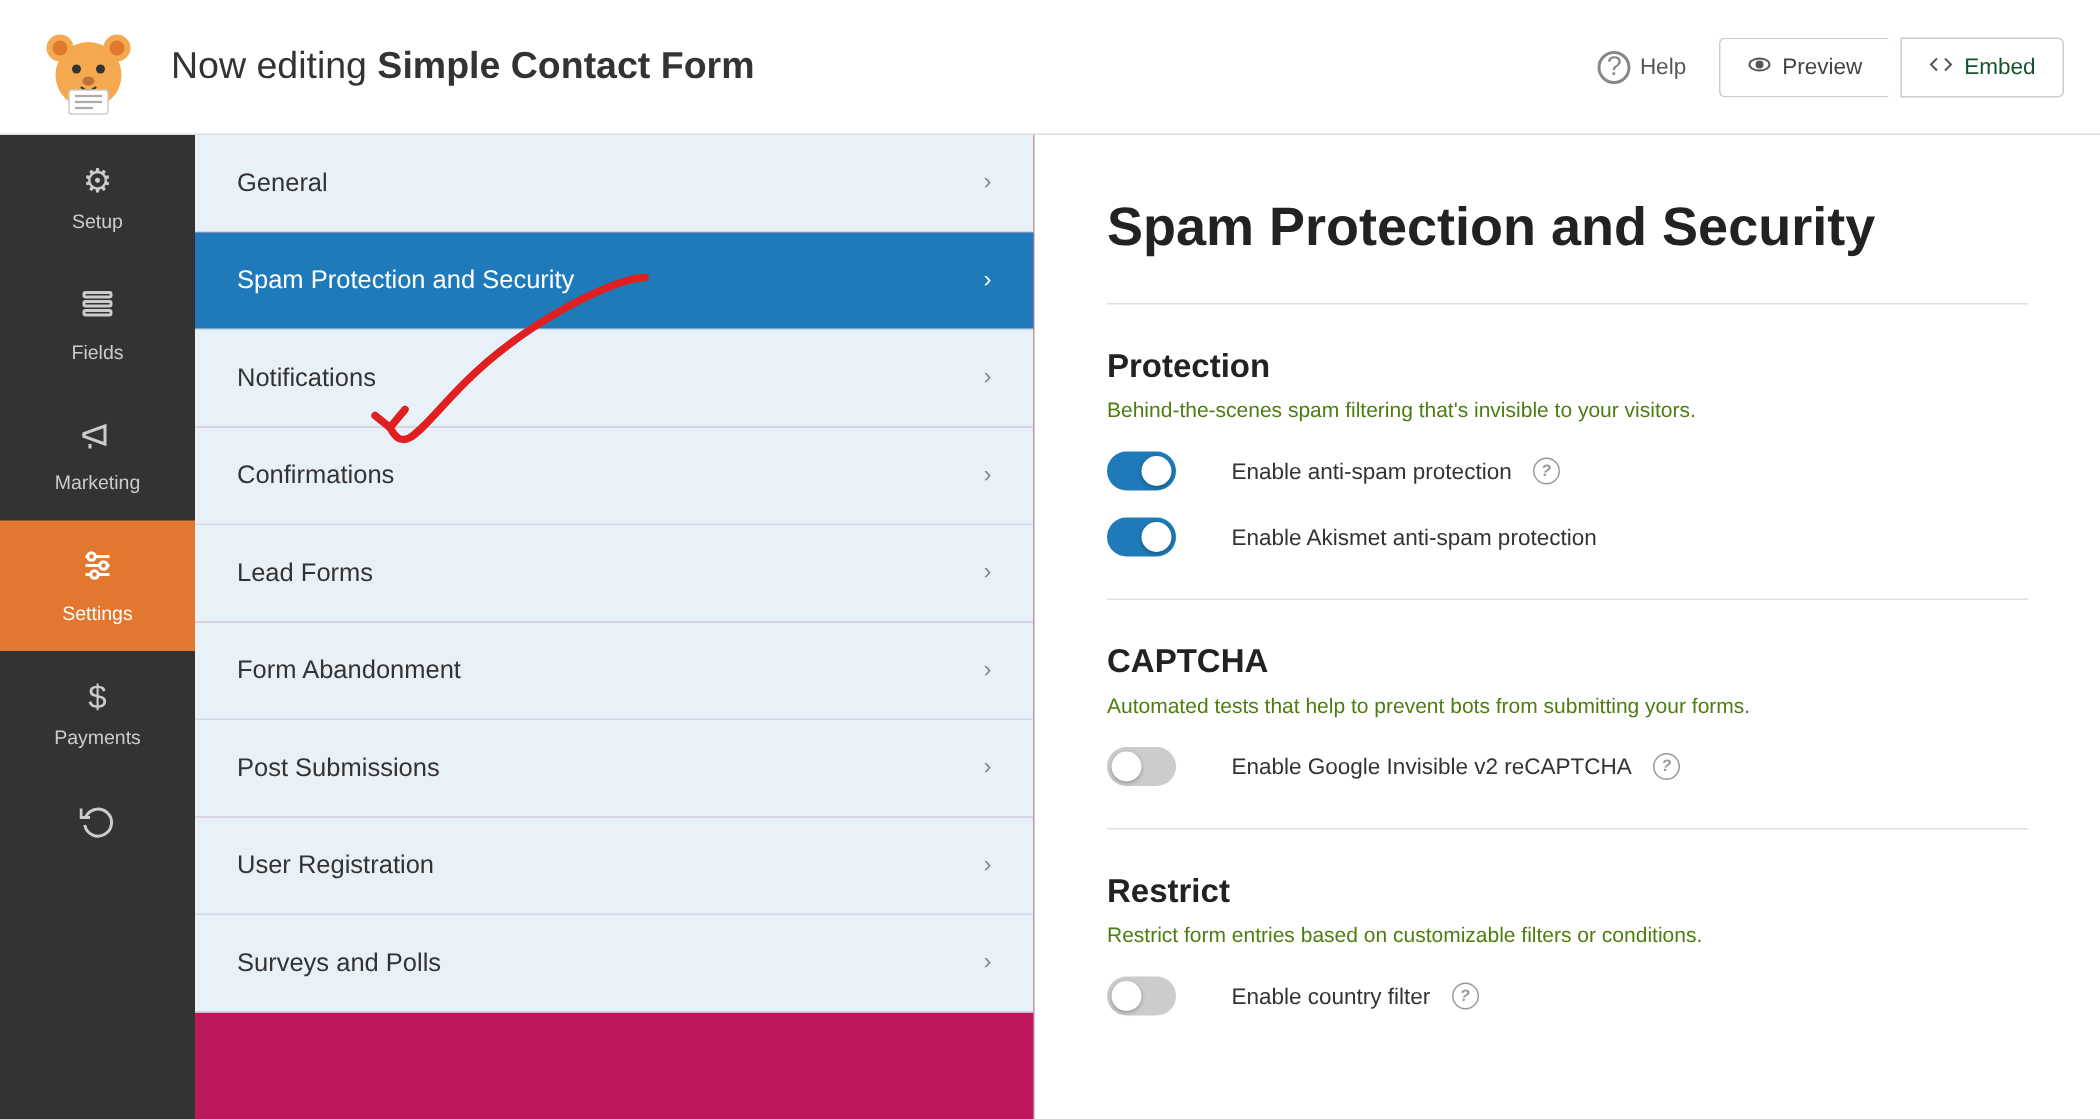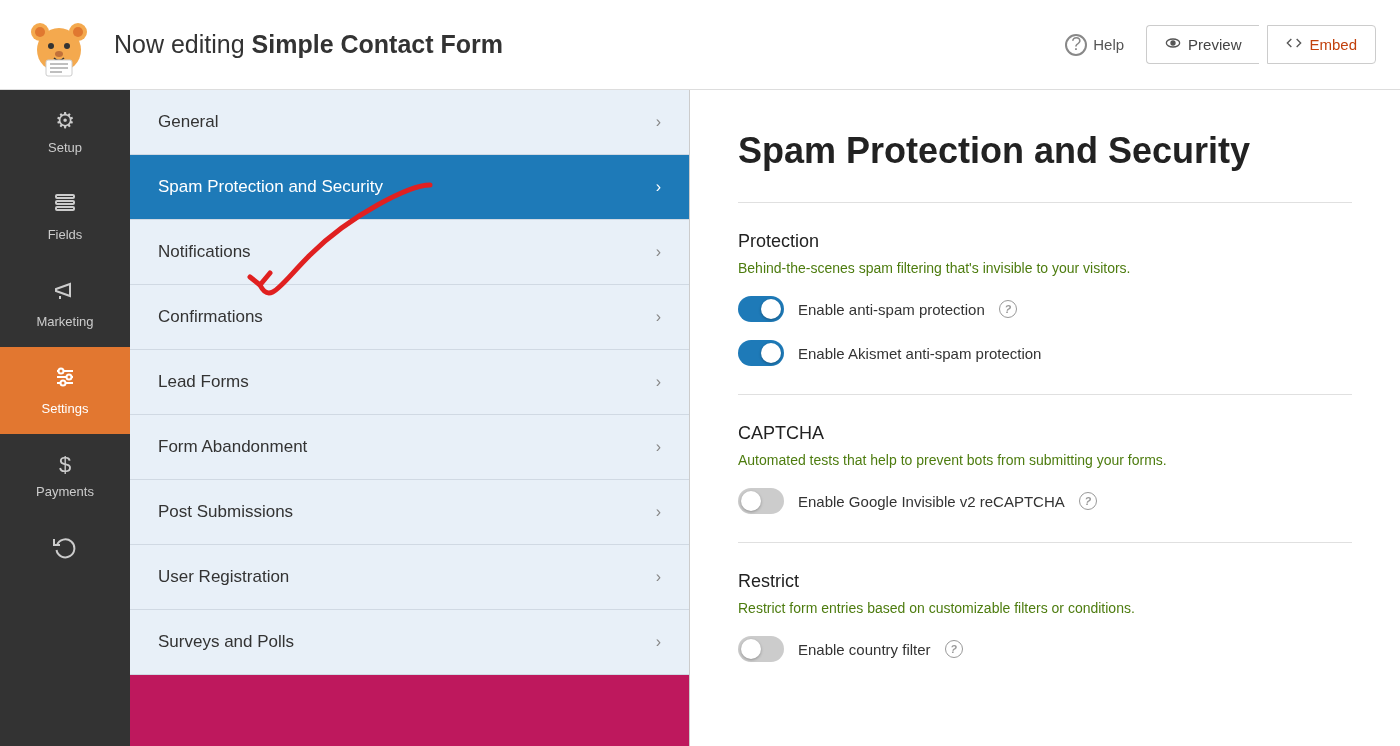--- a/index.html
+++ b/index.html
@@ -55,21 +55,21 @@
       border-radius: 4px 0 0 4px;
     }
     .header-embed-btn {
       display: flex;
       align-items: center;
       gap: 7px;
       border: 1.5px solid #ccc;
       background: #fff;
       padding: 9px 18px;
       font-size: 15px;
-      color: #c2410c;
+      color: #14532d;
       cursor: pointer;
       border-radius: 0 4px 4px 0;
     }
 
     
     .main-layout {
       display: flex;
       flex: 1;
       overflow: hidden;
     }
@@ -151,39 +151,40 @@
       font-weight: 700;
       color: #222;
       margin-bottom: 30px;
     }
     .content-divider {
       border: none;
       border-top: 1px solid #e0e0e0;
       margin: 28px 0;
     }
     .section-title {
-      font-size: 18px;
-      font-weight: 400;
+      font-size: 22px;
+      font-weight: 700;
       color: #222;
       margin-bottom: 8px;
     }
     .section-desc {
       font-size: 14px;
       color: #4d7c0f;
       margin-bottom: 20px;
     }
     .toggle-row {
       display: flex;
       align-items: center;
       gap: 14px;
       margin-bottom: 18px;
     }
     .toggle-label {
       font-size: 15px;
       color: #333;
+      margin-left: 23px;
     }
     
     .toggle {
       position: relative;
       width: 46px;
       height: 26px;
       flex-shrink: 0;
     }
     .toggle-track {
       width: 46px;

